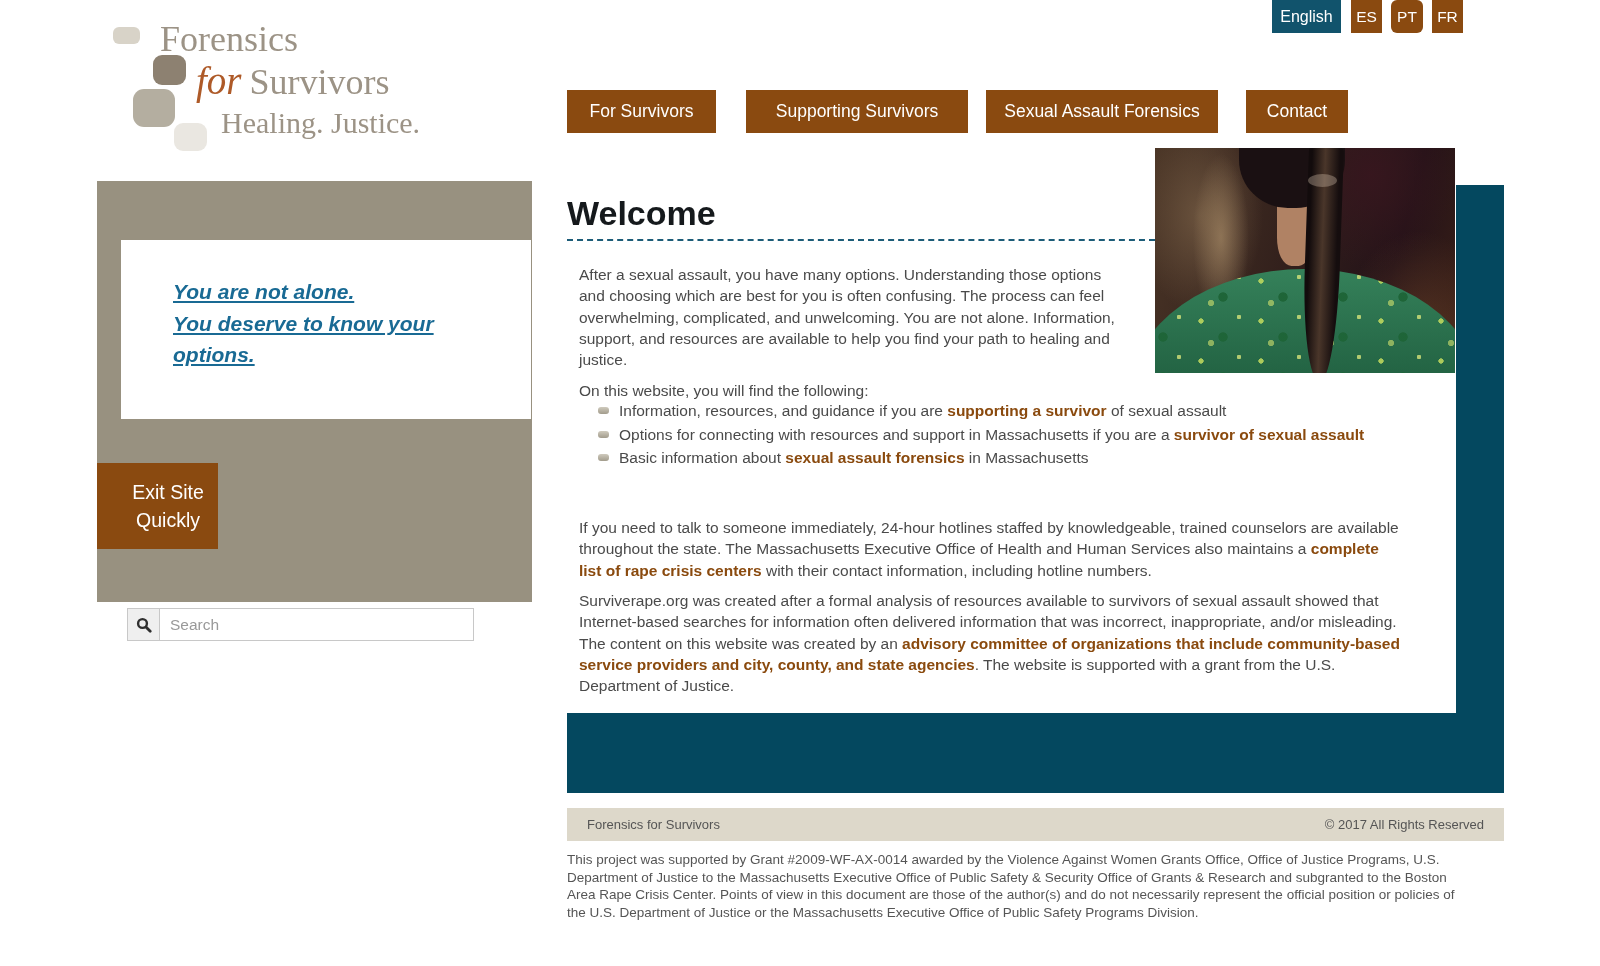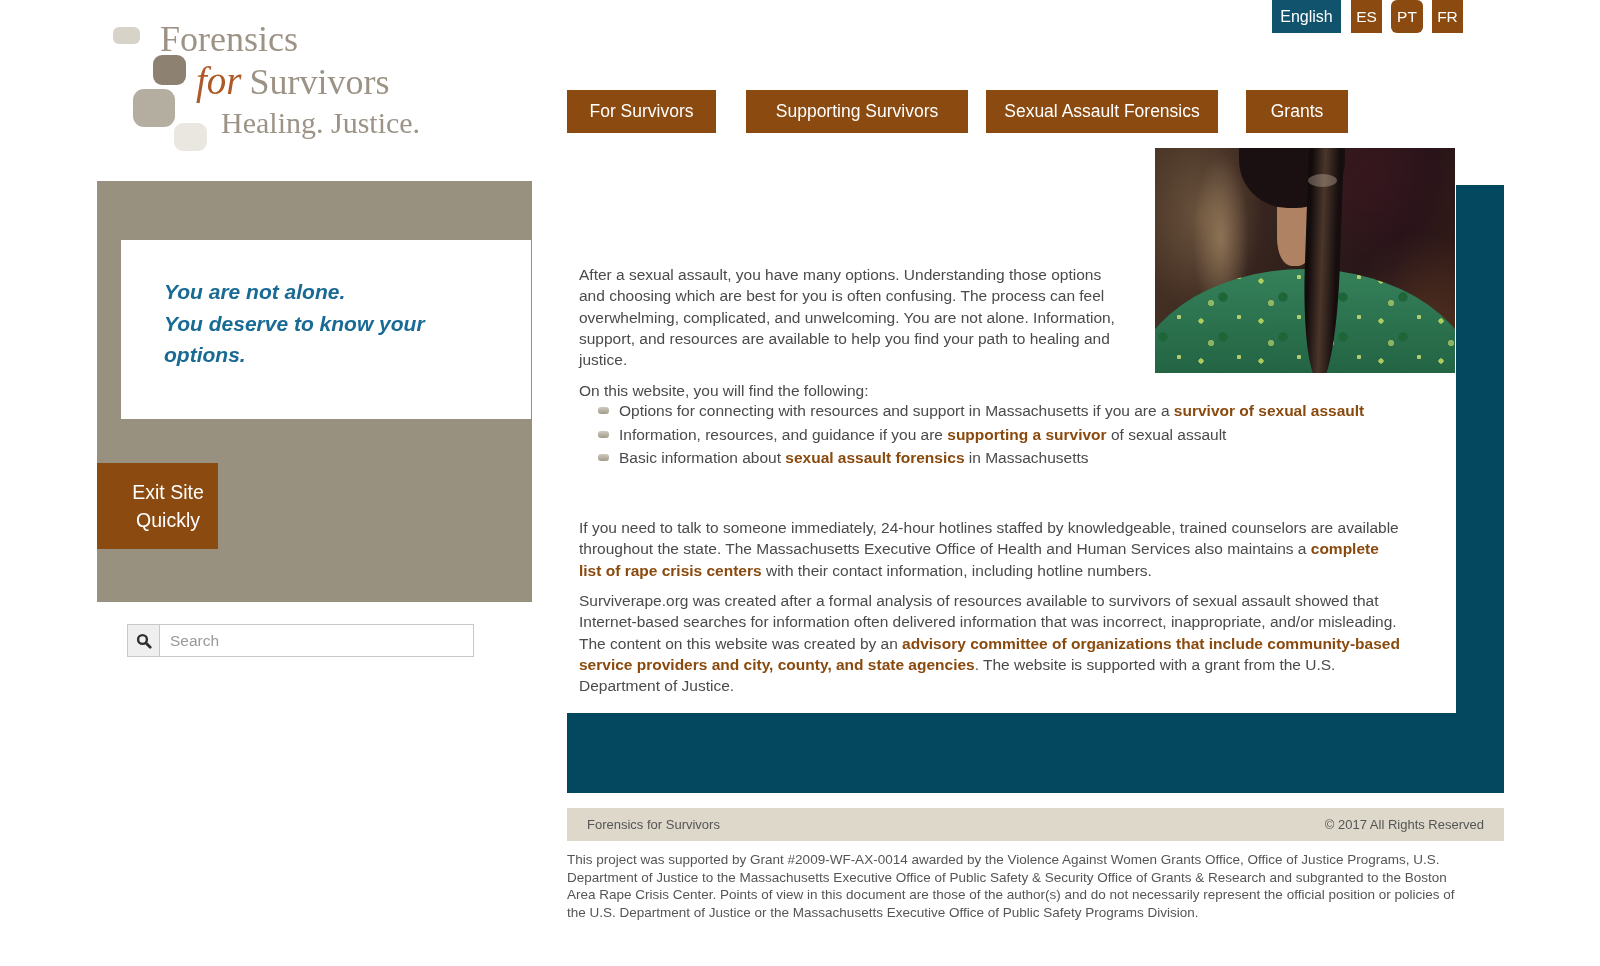--- a/index.html
+++ b/index.html
@@ -33,29 +33,29 @@
            color:#fff;border:none;font-family:"Liberation Sans",sans-serif;font-size:17.5px;
            display:flex;align-items:center;justify-content:center;cursor:pointer;padding:0;}
   .nav1{left:567px;width:149px;}
   .nav2{left:735px;width:222px;margin-left:11px;}
   .nav3{left:986px;width:232px;}
   .nav4{left:1246px;width:102px;}
 
   
   .sidebar-panel{position:absolute;left:97px;top:181px;width:435px;height:421px;background:var(--sidebar-gray,#989180);}
   .quote-card{position:absolute;left:121px;top:240px;width:410px;height:179px;background:#fff;}
-  .quote-text{position:absolute;left:43px;top:36px;width:300px;
+  .quote-text{position:absolute;left:52px;top:36px;width:300px;
               font-style:italic;font-weight:bold;font-size:21px;line-height:31.5px;
-              color:var(--quote-blue,#196a94);}
+              color:var(--quote-blue,#196a94);text-decoration:underline;}
   .exit-btn{position:absolute;left:97px;top:463px;width:121px;height:86px;
             background:var(--accent-brown,#8a4a10);color:#fff;border:none;cursor:pointer;
             font-family:"Liberation Sans",sans-serif;font-size:19.5px;line-height:28px;
             text-align:center;padding:0 0 0 21px;}
   .search-box{position:absolute;left:127px;top:608px;width:347px;height:33px;
-              border:1px solid #c8c8c8;display:flex;background:#fff;box-sizing:border-box;margin-top:16px;}
+              border:1px solid #c8c8c8;display:flex;background:#fff;box-sizing:border-box;}
   .search-icon-cell{width:31px;background:#efefef;border-right:1px solid #c8c8c8;
                     display:flex;align-items:center;justify-content:center;cursor:pointer;}
   .search-input{flex:1;border:none;outline:none;font-size:15.5px;padding:0 10px;
                 font-family:"Liberation Sans",sans-serif;color:#444;}
   .search-input::placeholder{color:#999;}
 
   
   .welcome-wrap{position:absolute;left:567px;top:192px;width:588px;
                 border-bottom:2px dashed #1c5c78;padding-bottom:5px;}
   .welcome-wrap h1{margin:0;font-size:34px;line-height:42px;color:#15191c;font-weight:bold;}
@@ -128,53 +128,56 @@
   </div>
 
   <button class="lang-btn lang-en">English</button>
   <button class="lang-btn lang-es">ES</button>
   <button class="lang-btn lang-pt">PT</button>
   <button class="lang-btn lang-fr">FR</button>
 
   <button class="nav-btn nav1">For Survivors</button>
   <button class="nav-btn nav2">Supporting Survivors</button>
   <button class="nav-btn nav3">Sexual Assault Forensics</button>
-  <button class="nav-btn nav4">Grants</button>
+  <button class="nav-btn nav4">Contact</button>
 
   <div class="sidebar-panel"></div>
   <div class="quote-card">
     <div class="quote-text">
       <span style="display:block;">You are not alone.</span>
       <span style="display:block;">You deserve to know your options.</span>
     </div>
   </div>
   <button class="exit-btn">Exit Site Quickly</button>
 
   <div class="search-box">
     <div class="search-icon-cell">
       <svg width="16" height="16" viewBox="0 0 16 16">
         <circle cx="6.5" cy="6.5" r="4.4" fill="none" stroke="#2f2f2f" stroke-width="2.4"></circle>
         <line x1="10.2" y1="10.2" x2="14.2" y2="14.2" stroke="#2f2f2f" stroke-width="2.8" stroke-linecap="round"></line>
       </svg>
     </div>
     <input class="search-input" type="text" placeholder="Search" style="">
   </div>
 
+  <div class="welcome-wrap">
+    <h1>Welcome</h1>
+  </div>
 
   <p class="para p1">After a sexual assault, you have many options. Understanding those options and choosing which are best for you is often confusing. The process can feel overwhelming, complicated, and unwelcoming. You are not alone. Information, support, and resources are available to help you find your path to healing and justice.</p>
   <p class="para p2">On this website, you will find the following:</p>
 
   <div class="bullet-list">
     <div class="bullet-item">
       <span class="bullet-marker"></span>
-      <span>Options for connecting with resources and support in Massachusetts if you are a </span><a class="content-link">survivor of sexual assault</a><span></span>
+      <span>Information, resources, and guidance if you are </span><a class="content-link">supporting a survivor</a><span> of sexual assault</span>
     </div>
     <div class="bullet-item">
       <span class="bullet-marker"></span>
-      <span>Information, resources, and guidance if you are </span><a class="content-link">supporting a survivor</a><span> of sexual assault</span>
+      <span>Options for connecting with resources and support in Massachusetts if you are a </span><a class="content-link">survivor of sexual assault</a><span></span>
     </div>
     <div class="bullet-item">
       <span class="bullet-marker"></span>
       <span>Basic information about </span><a class="content-link">sexual assault forensics</a><span> in Massachusetts</span>
     </div>
   </div>
 
   <p class="para p3"><span>If you need to talk to someone immediately, 24-hour hotlines staffed by knowledgeable, trained counselors are available throughout the state. The Massachusetts Executive Office of Health and Human Services also maintains a </span><a class="content-link">complete list of rape crisis centers</a><span> with their contact information, including hotline numbers.</span></p>
 
   <p class="para p4"><span>Surviverape.org was created after a formal analysis of resources available to survivors of sexual assault showed that Internet-based searches for information often delivered information that was incorrect, inappropriate, and/or misleading. The content on this website was created by an </span><a class="content-link">advisory committee of organizations that include community-based service providers and city, county, and state agencies</a><span>. The website is supported with a grant from the U.S. Department of Justice.</span></p>

